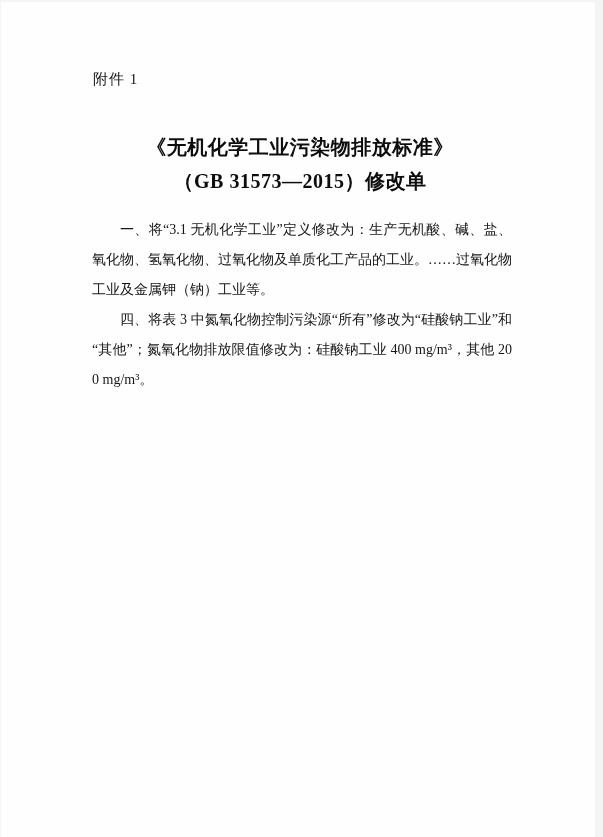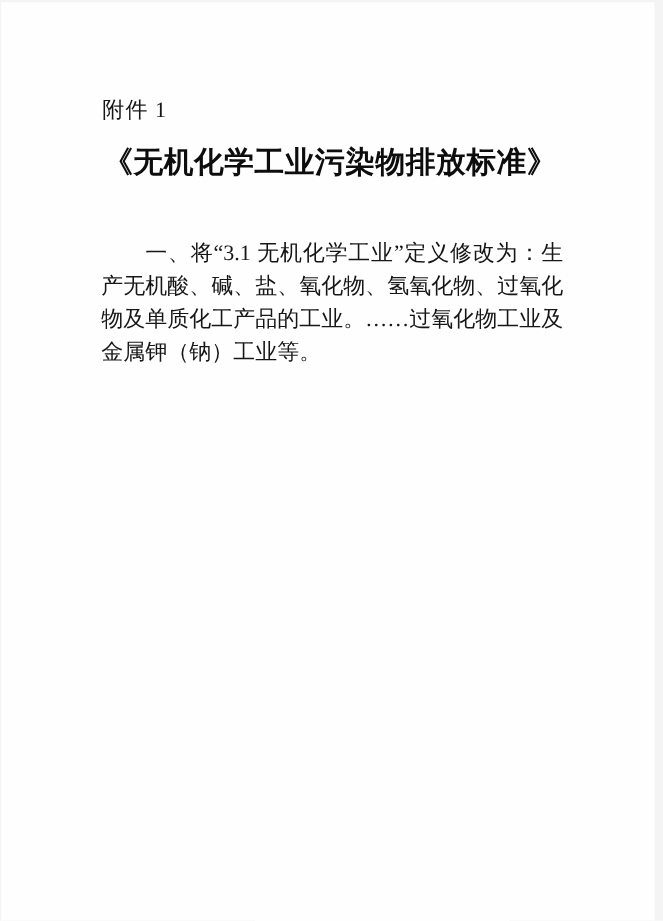--- a/index.html
+++ b/index.html
@@ -18,44 +18,44 @@
     position: absolute;
     top: 2px;
     left: 1px;
     width: 594px;
     height: 835px;
     background: #fefefe;
     color: #1a1a1a;
   }
   .attachment-label {
     position: absolute;
-    top: 84px;
+    top: 68px;
     left: 92px;
-    font-size: 20px;
+    font-size: 15px;
     letter-spacing: 1px;
     color: #161616;
   }
   .title-block {
     position: absolute;
     top: 128px;
     left: 88px;
     width: 422px;
     text-align: center;
     font-weight: bold;
-    font-size: 27px;
+    font-size: 20px;
     line-height: 34px;
     color: #0d0d0d;
     letter-spacing: 0.5px;
   }
   .body-text {
     position: absolute;
     top: 213px;
     left: 91px;
     width: 420px;
-    font-size: 20px;
+    font-size: 14px;
     line-height: 30px;
     text-align: justify;
     text-justify: inter-ideograph;
     color: #161616;
   }
   .body-text p {
     margin: 0;
     padding: 0;
     text-indent: 2em;
     word-break: break-all;
@@ -63,19 +63,21 @@
 </style>
 </head>
 <body>
 
 <div class="page">
 
   <div class="attachment-label">附件 1</div>
 
   <div class="title-block">
     <div>《无机化学工业污染物排放标准》</div>
+    <div>（GB 31573—2015）修改单</div>
   </div>
 
   <div class="body-text">
     <p>一、将“3.1 无机化学工业”定义修改为：生产无机酸、碱、盐、氧化物、氢氧化物、过氧化物及单质化工产品的工业。……过氧化物工业及金属钾（钠）工业等。</p>
+    <p>四、将表 3 中氮氧化物控制污染源“所有”修改为“硅酸钠工业”和“其他”；氮氧化物排放限值修改为：硅酸钠工业 400 mg/m³，其他 200 mg/m³。</p>
   </div>
 
 </div>
 
 </body></html>

